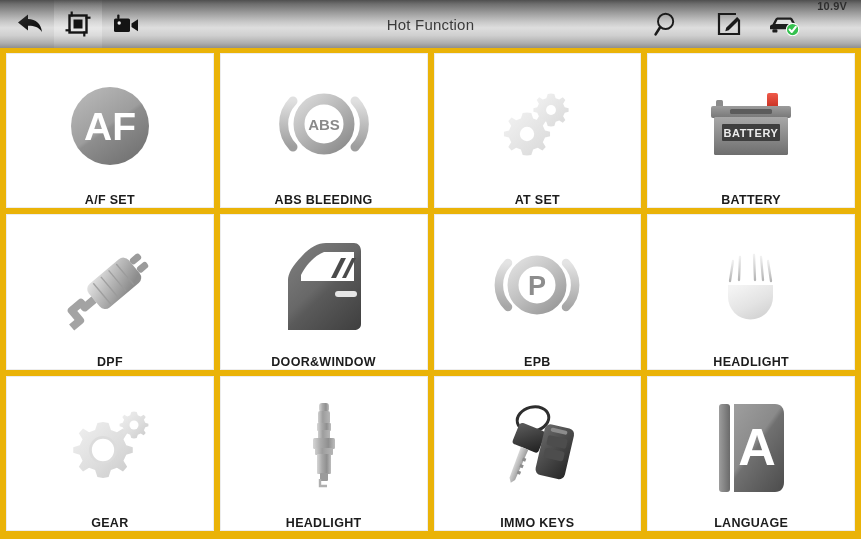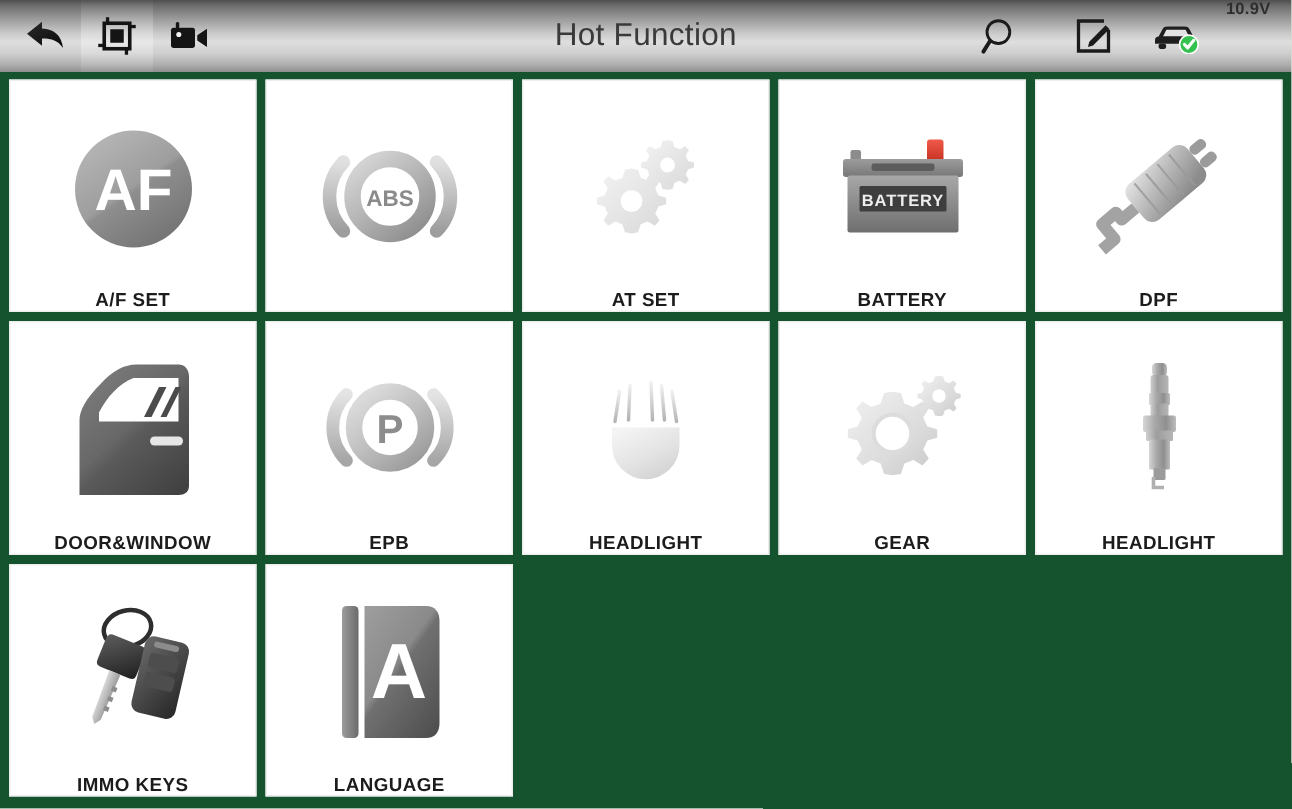--- a/index.html
+++ b/index.html
@@ -61,44 +61,44 @@
     background: linear-gradient(to bottom,
         rgba(255,255,255,0.02) 0%, rgba(255,255,255,0.28) 45%,
         rgba(255,255,255,0.30) 62%, rgba(255,255,255,0.06) 100%);
   }
   .tb-title {
     position: absolute;
     left: 0; right: 0; top: 0; bottom: 0;
     display: flex;
     align-items: center;
     justify-content: center;
-    font-size: 21px;
+    font-size: 15px;
     color: #3a3a3a;
     letter-spacing: 0.2px;
     pointer-events: none;
   }
   .volt {
     font-size: 11px;
     font-weight: bold;
     color: #2e2e2e;
     letter-spacing: 0.2px;
     margin-left: 2px;
   }
   .icon-wrap { display:block; line-height:0; }
 
   
   .grid {
     flex: 1;
     display: grid;
-    grid-template-columns: repeat(5, 1fr);
+    grid-template-columns: repeat(4, 1fr);
     grid-template-rows: repeat(3, 1fr);
     gap: 6px;
     padding: 5px 6px 8px 6px;
     box-sizing: border-box;
-    background: #14532d;
+    background: #eab308;
   }
   .cell {
     background: #ffffff;
     border: 1px solid #ededed;
     box-sizing: border-box;
     display: flex;
     flex-direction: column;
     align-items: center;
     justify-content: flex-start;
     position: relative;
@@ -247,20 +247,21 @@
               <stop offset="1" stop-color="#9d9d9d"></stop>
             </linearGradient>
           </defs>
           <circle cx="55" cy="50" r="25" fill="none" stroke="url(#absRing)" stroke-width="11"></circle>
           <circle cx="55" cy="50" r="17.5" fill="#ffffff"></circle>
           <path d="M24 27 A33 33 0 0 0 24 73" fill="none" stroke="url(#absArc)" stroke-width="9" stroke-linecap="round"></path>
           <path d="M86 27 A33 33 0 0 1 86 73" fill="none" stroke="url(#absArc)" stroke-width="9" stroke-linecap="round"></path>
           <text x="55" y="56" text-anchor="middle" font-family="'Liberation Sans', sans-serif" font-size="15" font-weight="bold" fill="#8a8a8a">ABS</text>
         </svg>
       </div>
+      <div class="cell-label">ABS BLEEDING</div>
     </div>
 
     <div class="cell">
       <div class="cell-icon">
         <svg width="104" height="104" viewBox="0 0 104 104">
           <defs>
             <linearGradient id="gearLight" x1="0" y1="0" x2="1" y2="1">
               <stop offset="0" stop-color="#f3f3f3"></stop>
               <stop offset="1" stop-color="#d8d8d8"></stop>
             </linearGradient>

